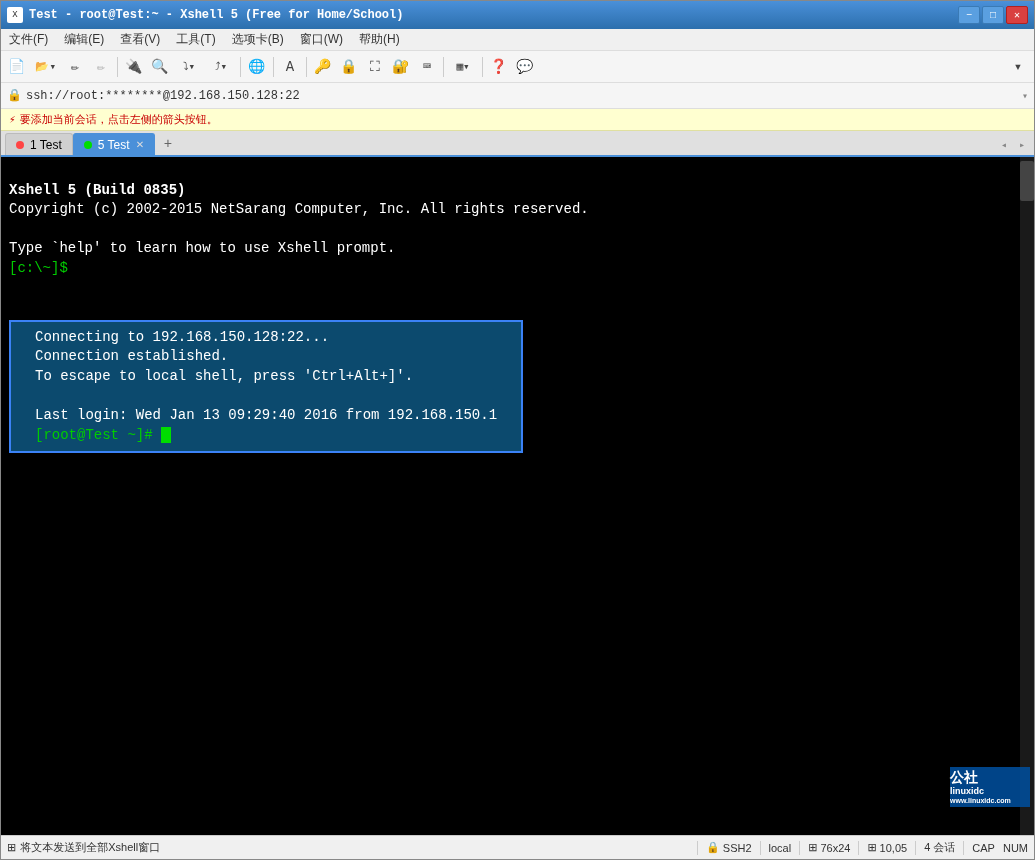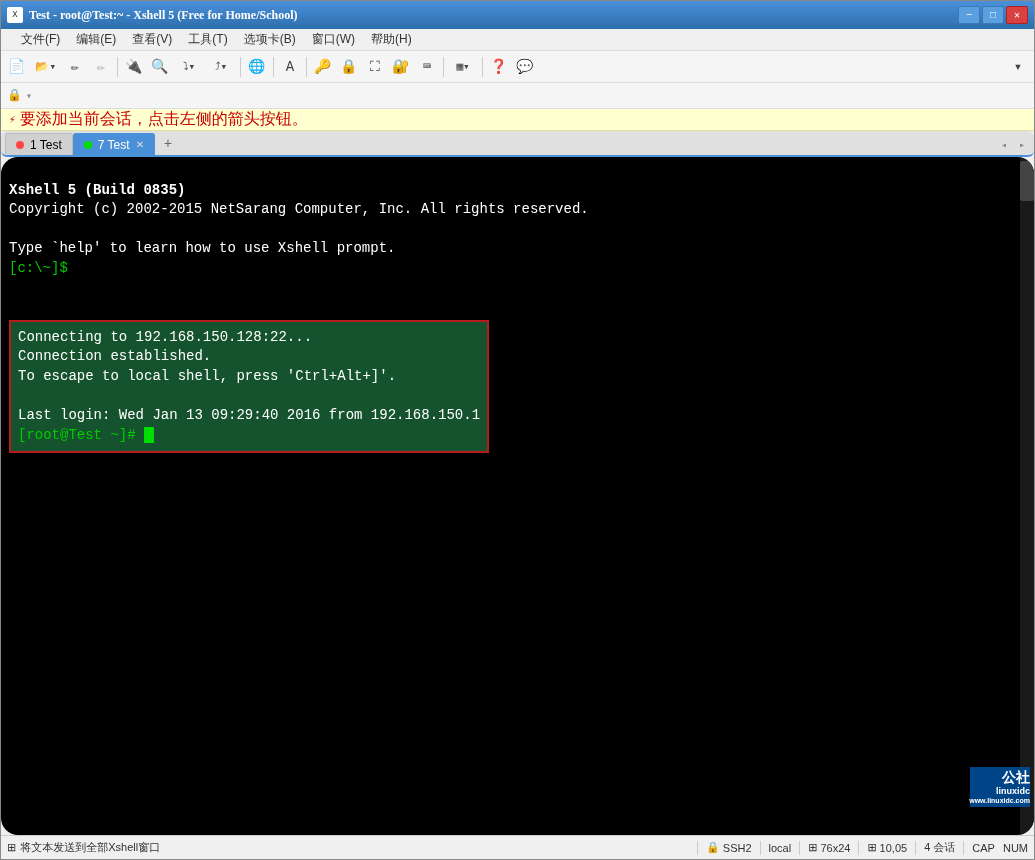--- a/index.html
+++ b/index.html
@@ -43,21 +43,21 @@
       background: #fff;
       border-radius: 2px;
       display: flex;
       align-items: center;
       justify-content: center;
       font-size: 9px;
       color: #333;
     }
     .title-text {
       color: white;
-      font-family: Liberation Serif, serif;
+      font-family: Liberation Mono, monospace;
       font-size: 12px;
       font-weight: bold;
     }
     .title-controls {
       display: flex;
       gap: 2px;
     }
     .title-btn {
       width: 22px;
       height: 18px;
@@ -72,21 +72,21 @@
       cursor: pointer;
     }
     .title-btn.close { background: #d94040; border-color: #b02020; }
 
     
     .menu-bar {
       background: #f0f0f0;
       height: 22px;
       display: flex;
       align-items: center;
-      padding: 0 12px;
+      padding: 0 0;
       border-bottom: 1px solid #ddd;
       flex-shrink: 0;
     }
     .menu-item {
       padding: 2px 8px;
       font-family: 'Microsoft YaHei', Arial, sans-serif;
       font-size: 12px;
       color: #333;
       cursor: pointer;
     }
@@ -170,34 +170,33 @@
       border-bottom: 1px solid #e0e0a0;
       flex-shrink: 0;
     }
     .info-icon {
       color: #c80000;
       font-size: 11px;
       margin-right: 4px;
     }
     .info-text {
       font-family: Liberation Sans, sans-serif;
-      font-size: 16px;
+      font-size: 11px;
       color: #c80000;
     }
 
     
     .tab-bar {
       background: #e0e0e0;
       height: 26px;
       display: flex;
       align-items: flex-end;
       padding: 0 4px;
       border-bottom: 2px solid #4a90d9;
       flex-shrink: 0;
-      border-radius: 6px;
     }
     .tab {
       height: 22px;
       padding: 0 10px;
       display: flex;
       align-items: center;
       gap: 6px;
       border: 1px solid #bbb;
       border-bottom: none;
       border-radius: 3px 3px 0 0;
@@ -253,21 +252,20 @@
       cursor: pointer;
     }
 
     
     .terminal-area {
       flex: 1;
       background: #000;
       padding: 4px 8px;
       overflow: hidden;
       position: relative;
-      border-radius: 17px;
     }
     .terminal-content {
       color: #fff;
       font-family: 'Courier New', Courier, monospace;
       font-size: 14px;
       line-height: 1.4;
       white-space: pre;
     }
     .term-bold { font-weight: bold; }
     .term-green { color: #00cc00; }
@@ -336,25 +334,25 @@
       display: flex;
       align-items: center;
       gap: 3px;
     }
 
     
     .watermark {
       position: absolute;
       bottom: 28px;
       right: 4px;
-      width: 60px;
+      width: 80px;
       height: 40px;
       background: rgba(0,80,160,0.85);
       display: flex;
-      align-items: flex-end;
+      align-items: flex-start;
       justify-content: center;
       flex-direction: column;
     }
     .watermark-text {
       color: white;
       font-size: 9px;
       font-family: Arial, sans-serif;
       text-align: center;
       line-height: 1.2;
       font-weight: bold;
@@ -416,56 +414,57 @@
     <div class="tb-btn-wide">▦▾</div>
     <div class="tb-separator"></div>
     <div class="tb-btn">❓</div>
     <div class="tb-btn">💬</div>
     <div style="flex:1"></div>
     <div class="tb-btn">▾</div>
   </div>
 
   <div class="address-bar">
     <span class="address-icon">🔒</span>
+    <span class="address-text">ssh://root:********@192.168.150.128:22</span>
     <span class="address-dropdown">▾</span>
   </div>
 
   <div class="info-bar">
     <span class="info-icon">⚡</span>
     <span class="info-text">要添加当前会话，点击左侧的箭头按钮。</span>
   </div>
 
   <div class="tab-bar">
     <div class="tab">
       <div class="tab-dot"></div>
       <span>1 Test</span>
     </div>
     <div class="tab active">
       <div class="tab-dot"></div>
-      <span>7 Test</span>
+      <span>5 Test</span>
       <span class="tab-close">✕</span>
     </div>
     <div class="tab-add">+</div>
     <div class="tab-nav">
       <div class="tab-nav-btn">◂</div>
       <div class="tab-nav-btn">▸</div>
     </div>
   </div>
 
   <div class="terminal-area">
     <div class="terminal-content">
 <span class="term-bold term-white">Xshell 5 (Build 0835)</span>
 <span>Copyright (c) 2002-2015 NetSarang Computer, Inc. All rights reserved.</span>
 
 <span>Type `help' to learn how to use Xshell prompt.</span>
 <span class="term-green">[c:\~]$</span> 
 
     </div>
     <div style="margin-top: 2px; display: inline-block;">
-      <div style="border: 2px solid #b91c1c; padding: 6px 7px; background: #14532d;">
+      <div style="border: 2px solid #3b82f6; padding: 6px 24px; background: #0c4a6e;">
         <div class="terminal-content"><span>Connecting to 192.168.150.128:22...</span>
 <span>Connection established.</span>
 <span>To escape to local shell, press 'Ctrl+Alt+]'.</span>
 
 <span>Last login: Wed Jan 13 09:29:40 2016 from 192.168.150.1</span>
 <span class="term-green">[root@Test ~]#</span> <span class="cursor"></span></div>
       </div>
     </div>
     <div class="terminal-scrollbar">
       <div class="scrollbar-thumb"></div>

